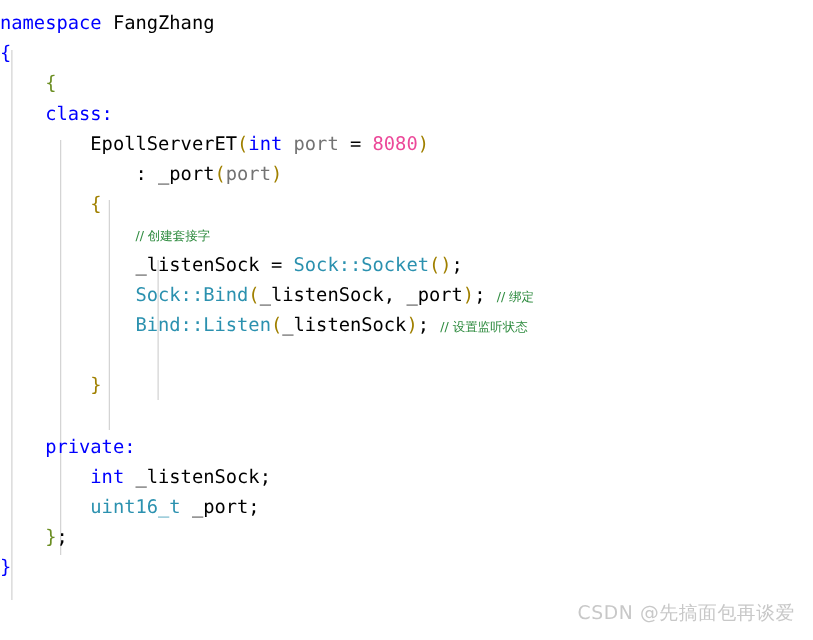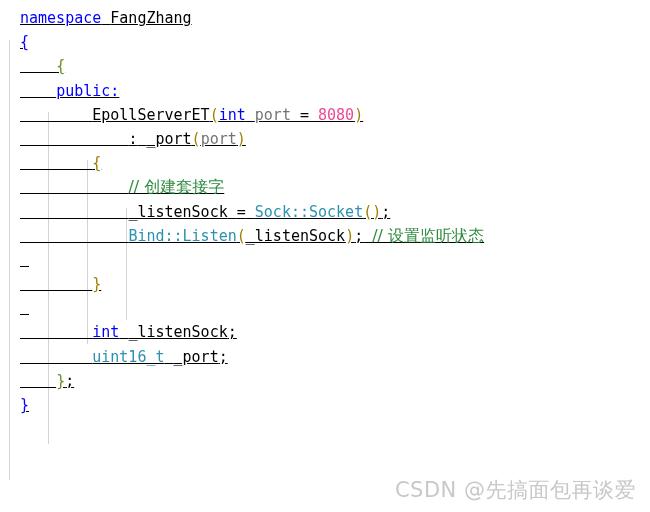--- a/index.html
+++ b/index.html
@@ -20,23 +20,22 @@
   .code-area {
     position: absolute;
     left: 0;
     top: 6px;
     width: 650px;
   }
   .line {
     position: relative;
     height: 24.2px;
     white-space: pre;
-    padding-left: 20px;
+    padding-left: 0;
     color: #000000;
-    text-decoration: underline;
   }
   
   .guide {
     position: absolute;
     top: 0;
     width: 1px;
     background: #d4d4d4;
   }
   
   .kw      { color: #0000ff; }      
@@ -45,30 +44,30 @@
   .param   { color: #737373; }      
   .cmt     { color: #2e8b3f; }      
   .punc    { color: #000000; }
   .paren   { color: #a08000; }      
   .brace-b { color: #0000ff; }      
   .brace-g { color: #6b8e23; }      
   .brace-y { color: #a08000; }      
   .plain   { color: #000000; }
   .cjk {
     font-family: "DejaVu Sans", "Liberation Sans", sans-serif;
-    font-size: 16px;
+    font-size: 10px;
     text-align: center;
   }
   #watermark {
     position: absolute;
     right: 14px;
     bottom: 10px;
     color: #c8c8c8;
     font-family: "DejaVu Sans", "Liberation Sans", sans-serif;
-    font-size: 21px;
+    font-size: 15px;
     letter-spacing: 0.5px;
     white-space: nowrap;
   }
 </style>
 </head>
 <body>
 
 <div id="editor">
 
   <div class="guide" style="left:9px; top:40px; height:440px;"></div>
@@ -78,41 +77,43 @@
 
   <div class="code-area">
 
     <div class="line"><span class="kw">namespace</span><span class="plain"> </span><span class="plain">FangZhang</span></div>
 
     <div class="line"><span class="brace-b">{</span></div>
 
 
     <div class="line">    <span class="brace-g">{</span></div>
 
-    <div class="line">    <span class="kw">public:</span></div>
+    <div class="line">    <span class="kw">class:</span></div>
 
     <div class="line">        <span class="plain">EpollServerET</span><span class="paren">(</span><span class="kw">int</span><span class="plain"> </span><span class="param">port</span><span class="plain"> </span><span class="punc">=</span><span class="plain"> </span><span class="num">8080</span><span class="paren">)</span></div>
 
     <div class="line">            <span class="punc">:</span><span class="plain"> </span><span class="plain">_port</span><span class="paren">(</span><span class="param">port</span><span class="paren">)</span></div>
 
     <div class="line">        <span class="brace-y">{</span></div>
 
     <div class="line">            <span class="cmt cjk">// 创建套接字</span></div>
 
     <div class="line">            <span class="plain">_listenSock</span><span class="plain"> </span><span class="punc">=</span><span class="plain"> </span><span class="type">Sock::Socket</span><span class="paren">(</span><span class="paren">)</span><span class="punc">;</span></div>
 
+    <div class="line">            <span class="type">Sock::Bind</span><span class="paren">(</span><span class="plain">_listenSock</span><span class="punc">,</span><span class="plain"> </span><span class="plain">_port</span><span class="paren">)</span><span class="punc">;</span><span class="plain"> </span><span class="cmt cjk">// 绑定</span></div>
 
     <div class="line">            <span class="type">Bind::Listen</span><span class="paren">(</span><span class="plain">_listenSock</span><span class="paren">)</span><span class="punc">;</span><span class="plain"> </span><span class="cmt cjk">// 设置监听状态</span></div>
 
     <div class="line"> </div>
 
     <div class="line">        <span class="brace-y">}</span></div>
 
     <div class="line"> </div>
 
+    <div class="line">    <span class="kw">private:</span></div>
 
     <div class="line">        <span class="kw">int</span><span class="plain"> </span><span class="plain">_listenSock</span><span class="punc">;</span></div>
 
     <div class="line">        <span class="type">uint16_t</span><span class="plain"> </span><span class="plain">_port</span><span class="punc">;</span></div>
 
     <div class="line">    <span class="brace-g">}</span><span class="punc">;</span></div>
 
     <div class="line"><span class="brace-b">}</span></div>
 
   </div>

